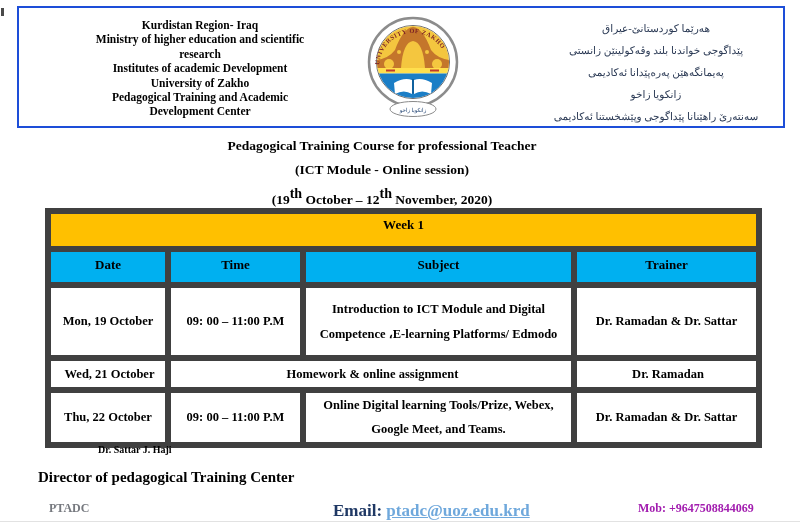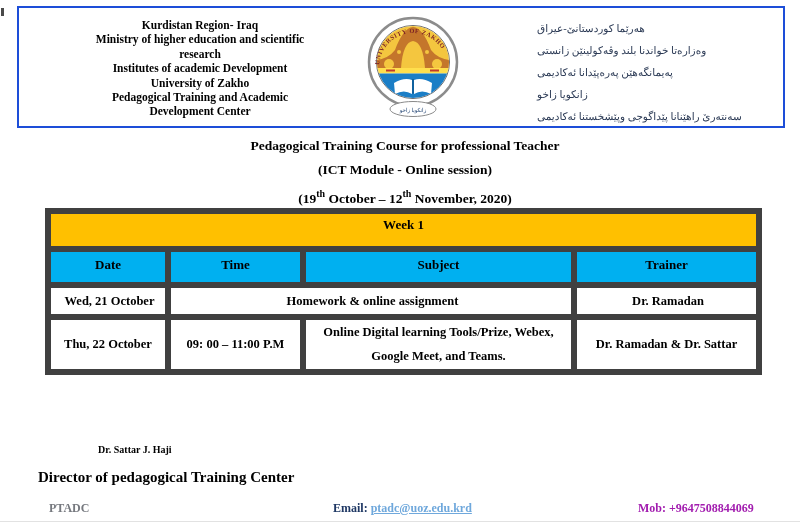--- a/index.html
+++ b/index.html
@@ -14,27 +14,27 @@
     position:absolute; left:17px; top:6px; width:764px; height:118px;
     border:2px solid #1d4ed8; background:#fff;
   }
   .hdr-left {
     position:absolute; left:30px; top:10px; width:302px;
     text-align:center; font-weight:bold; font-size:11.5px; line-height:14.4px;
   }
   .logo-wrap { position:absolute; left:348px; top:8px; width:92px; height:104px; }
   .hdr-right {
     position:absolute; right:8px; top:10px; width:238px;
-    direction:rtl; text-align:left; font-size:10.5px; line-height:22px; color:#2b3a55;
+    direction:rtl; text-align:center; font-size:10.5px; line-height:22px; color:#2b3a55;
   }
 
   
-  .titles { position:absolute; left:0; top:134px; width:764px; text-align:center; font-weight:bold;margin-left:23px; }
+  .titles { position:absolute; left:0; top:134px; width:764px; text-align:center; font-weight:bold; }
   .titles .tl { height:24px; line-height:24px; font-size:13.5px; }
-  .titles sup { font-size:10px; }
+  .titles sup { font-size:14px; }
 
   
   table.schedule {
     position:absolute; left:45px; top:208px; width:711px;
     border-collapse:collapse; table-layout:fixed;
     border:3px solid #2e9bd6;
   }
   table.schedule td {
     border:6px solid #404040; font-weight:bold; text-align:center;
     font-size:12.5px; padding:0 4px; overflow:hidden;
@@ -45,21 +45,21 @@
   tr.data-r2 td    { height:26px;padding-left:7px; }
   tr.data-r3 td    { height:48px; }
   td.subject-cell  { line-height:1.95; }
 
   
   .sig-name { position:absolute; left:98px; top:444px; font-size:10px; font-weight:bold; }
   .sig-role { position:absolute; left:38px; top:469px; font-size:15px; font-weight:bold; }
 
   
   .f-ptadc { position:absolute; left:49px;  top:501px; font-size:12px; font-weight:bold; color:#76797f; }
-  .f-email { position:absolute; left:333px; top:501px; font-size:12px; font-weight:bold; color:#1f3864; }
+  .f-email { position:absolute; left:333px; top:501px; font-size:17px; font-weight:bold; color:#1f3864; }
   .f-email a { color:#6fa8dc; text-decoration:underline; font-weight:bold; }
   .f-mob   { position:absolute; left:638px; top:501px; font-size:12px; font-weight:bold; color:#a21caf; }
   .bottom-line { position:absolute; left:0; top:521px; width:800px; border-top:1px solid #e2e2e2; }
 </style>
 </head>
 <body>
 
 <div class="page">
   <div class="artifact"></div>
 
@@ -104,21 +104,21 @@
         <text font-family="Liberation Serif, serif" font-size="6.3" font-weight="bold" fill="#7b1f24" letter-spacing="0.6">
           <textPath href="#arc" startOffset="2%">UNIVERSITY OF ZAKHO</textPath>
         </text>
         <ellipse cx="46" cy="93" rx="23" ry="7.5" fill="#ffffff" stroke="#8a8a8a" stroke-width="1"></ellipse>
         <text x="46" y="95.5" text-anchor="middle" font-size="5.5" fill="#1b3e6e">زانكويا زاخو</text>
       </svg>
     </div>
 
     <div class="hdr-right">
       <div>هەرێما کوردستانێ-عیراق</div>
-      <div>وەزارەتا خواندنا بلند وڤەکولینێن زانستی</div>
+      <div>پێداگوجی خواندنا بلند وڤەکولینێن زانستی</div>
       <div>پەیمانگەهێن پەرەپێدانا ئەکادیمی</div>
       <div>زانکویا زاخو</div>
       <div>سەنتەرێ راهێنانا پێداگوجی وپێشخستنا ئەکادیمی</div>
     </div>
   </div>
 
   <div class="titles">
     <div class="tl">Pedagogical Training Course for professional Teacher</div>
     <div class="tl">(ICT Module - Online session)</div>
     <div class="tl"><span>(19</span><sup>th</sup><span> October  – 12</span><sup>th</sup><span> November, 2020)</span></div>
@@ -134,20 +134,26 @@
     <tbody>
         <tr class="week-row">
       <td colspan="4">Week 1</td>
     </tr>
     <tr class="cols-row">
       <td>Date</td>
       <td>Time</td>
       <td>Subject</td>
       <td>Trainer</td>
     </tr>
+    <tr class="data-r1">
+      <td>Mon, 19 October</td>
+      <td>09: 00 – 11:00 P.M</td>
+      <td class="subject-cell">Introduction to ICT Module and Digital Competence ،E-learning Platforms/ Edmodo</td>
+      <td>Dr. Ramadan &amp; Dr. Sattar</td>
+    </tr>
     <tr class="data-r2">
       <td>Wed, 21 October</td>
       <td colspan="2">Homework &amp; online assignment</td>
       <td>Dr. Ramadan</td>
     </tr>
     <tr class="data-r3">
       <td>Thu, 22 October</td>
       <td>09: 00 – 11:00 P.M</td>
       <td class="subject-cell">Online Digital learning Tools/Prize, Webex, Google Meet, and Teams.</td>
       <td>Dr. Ramadan &amp; Dr. Sattar</td>

